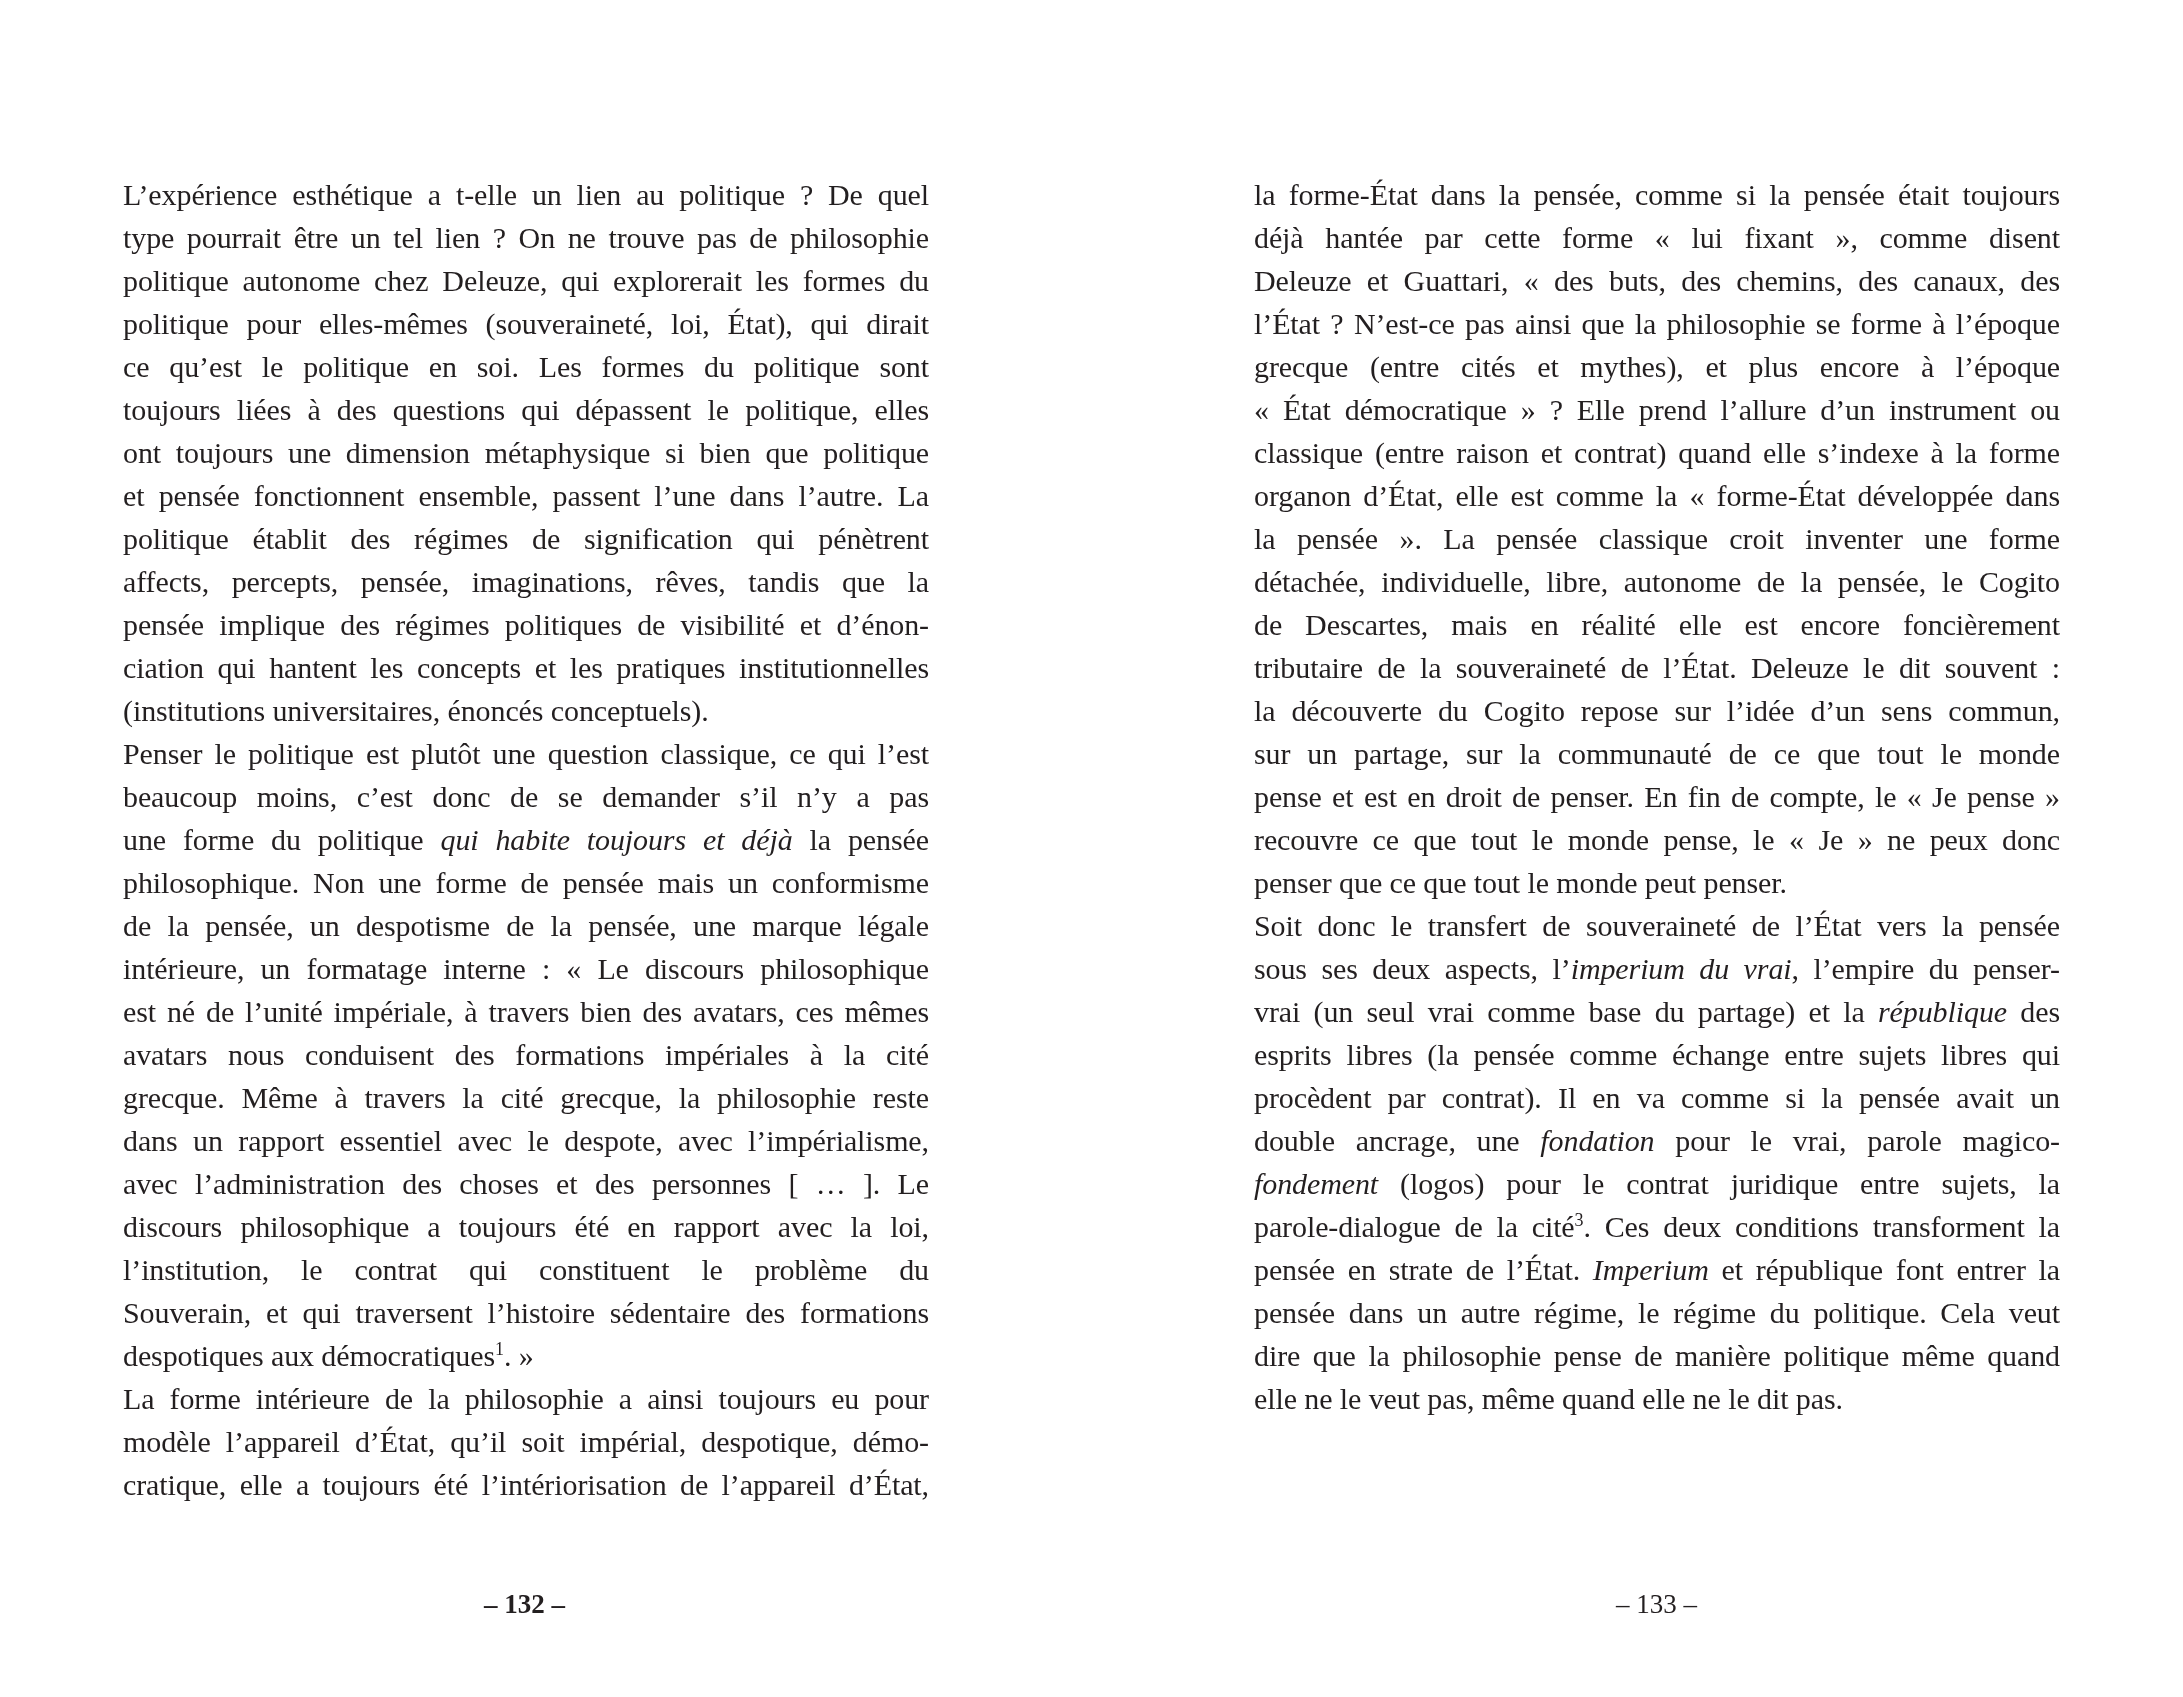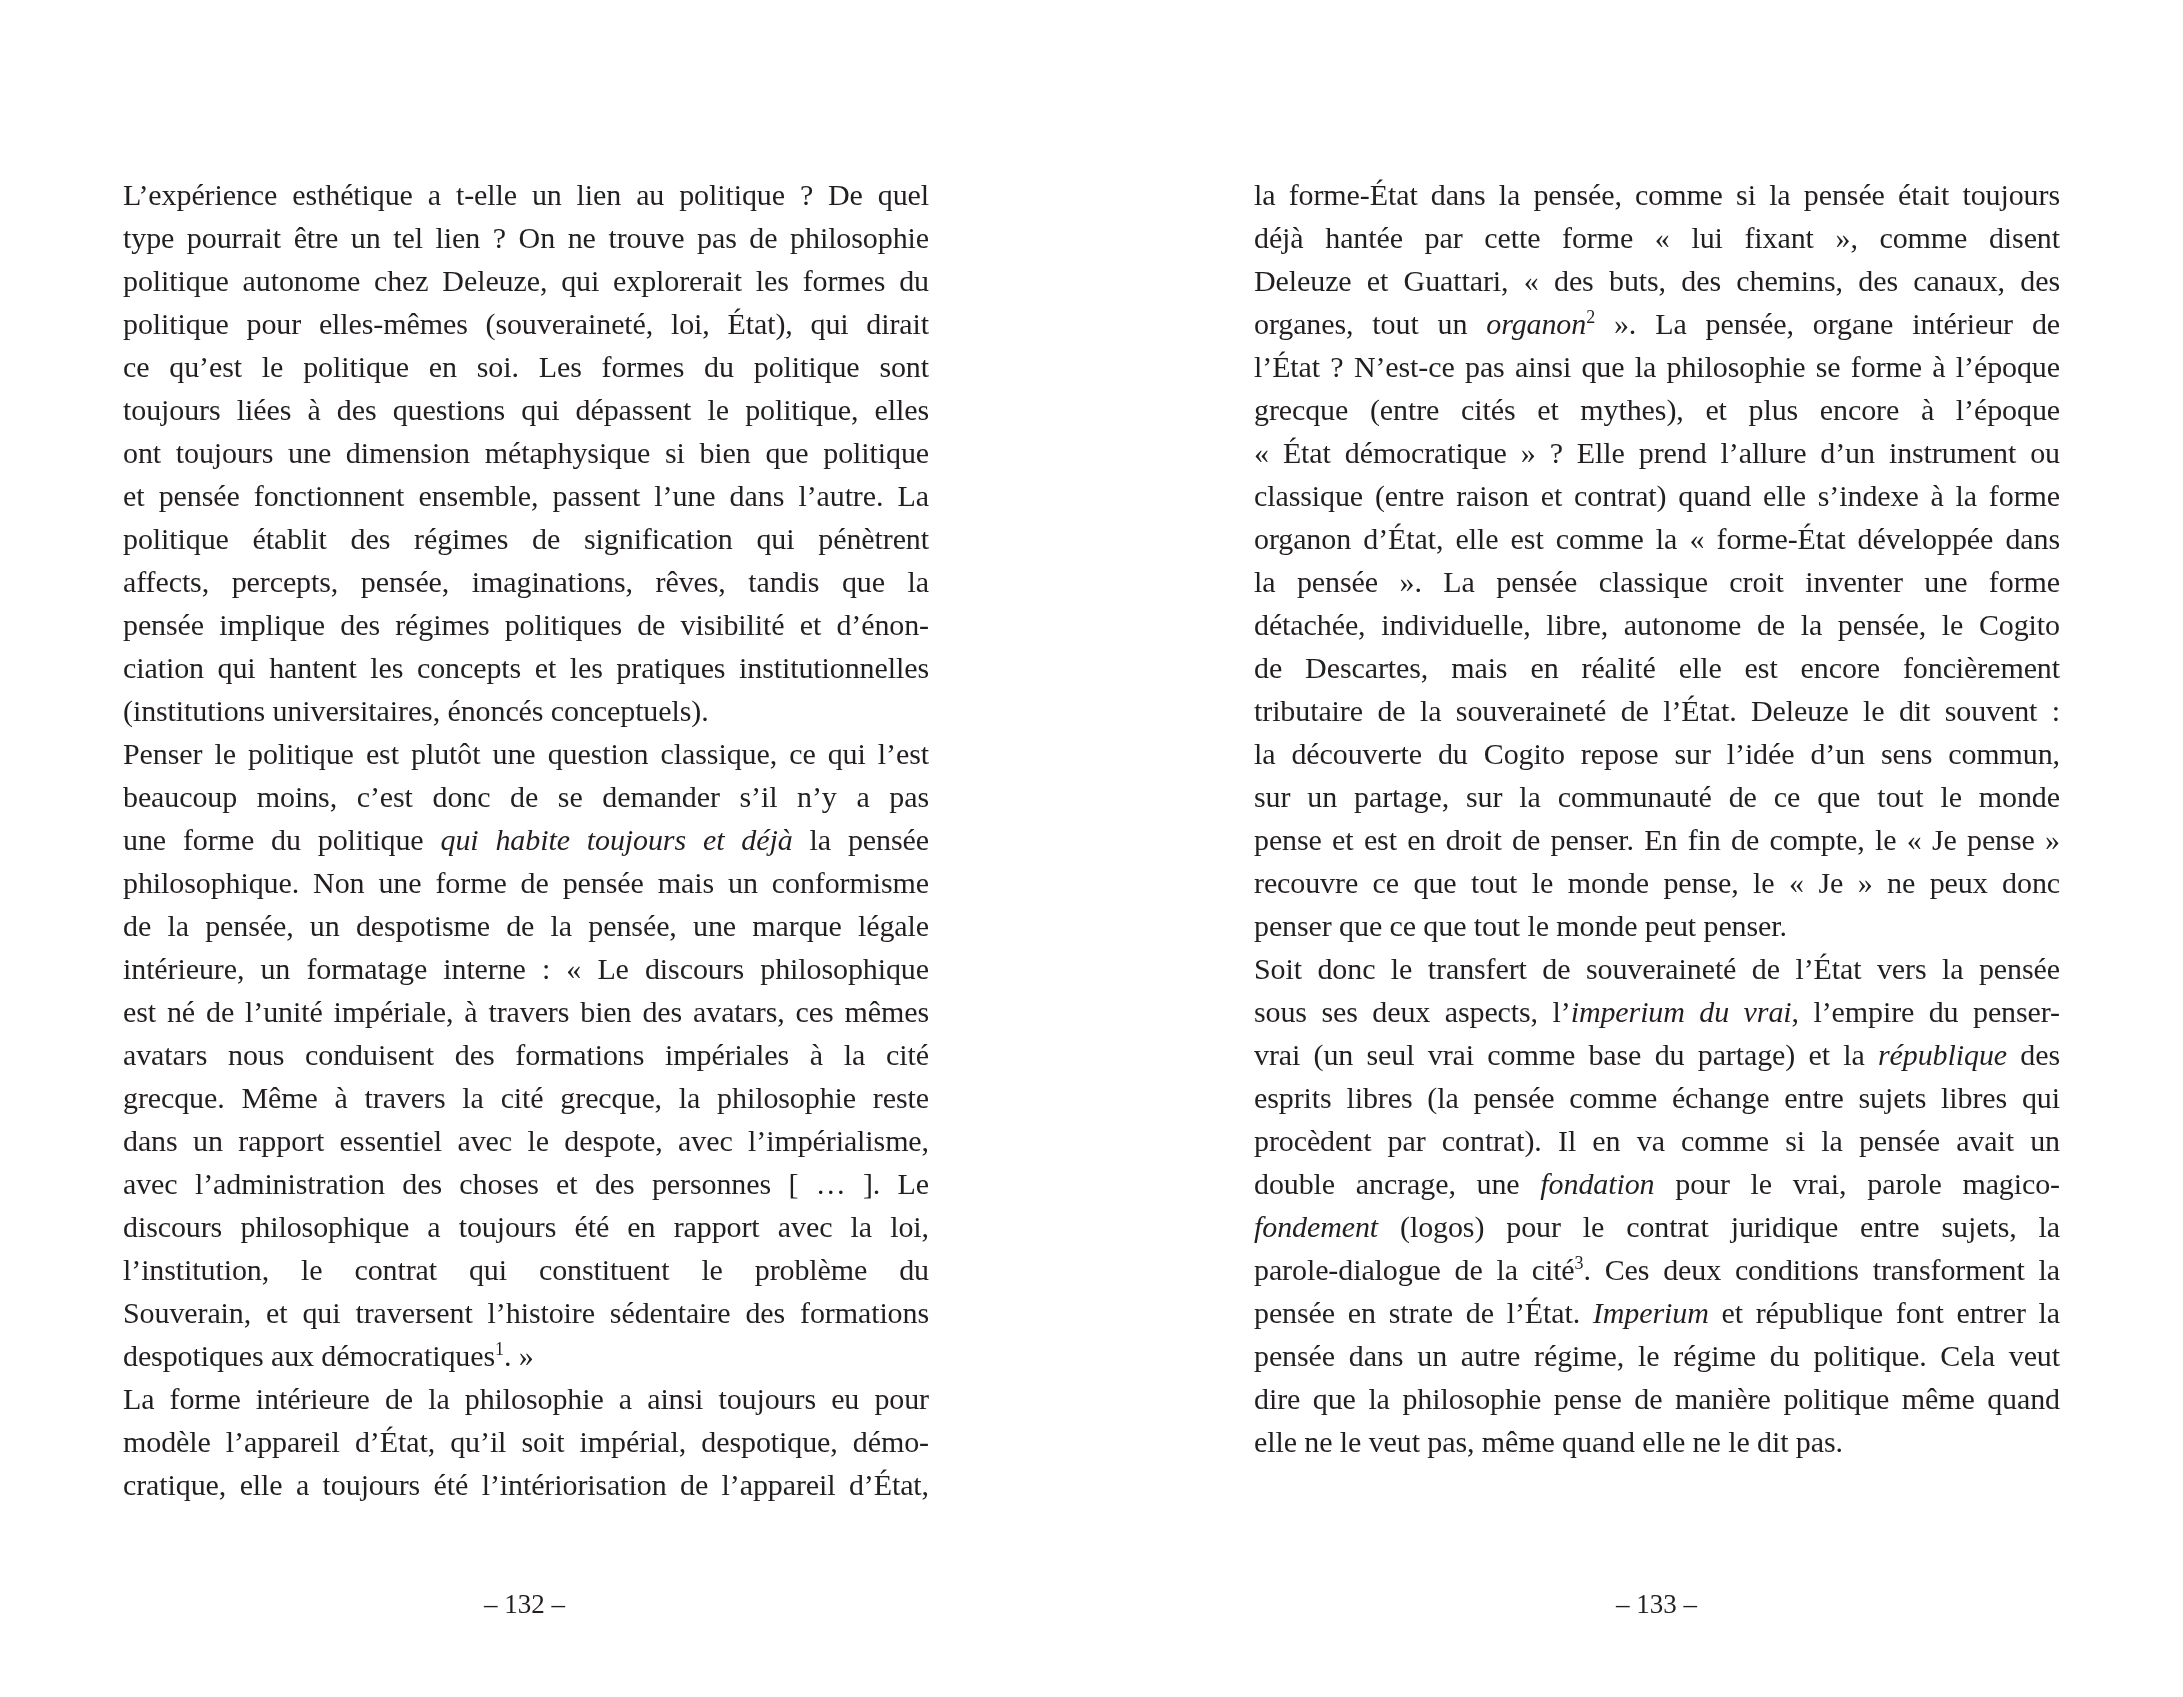--- a/index.html
+++ b/index.html
@@ -56,21 +56,21 @@
       vertical-align: 11px;
     }
     .folio {
       position: absolute;
       top: 1587px;
       font-size: 27px;
       line-height: 34px;
       text-align: center;
       width: 205px;
     }
-    .page.left .folio { left: 422px; }
+    .page.left .folio { left: 422px; font-weight: bold; }
     .page.right .folio { left: 463px; }
   </style>
 </head>
 <body>
 
 <div class="spread">
   <div class="page left">
     <div class="textblock">
         <div class="line"><span>L’expérience esthétique a t-elle un lien au politique ? De quel</span></div>
         <div class="line"><span>type pourrait être un tel lien ? On ne trouve pas de philosophie</span></div>
@@ -104,21 +104,20 @@
         <div class="line"><span>modèle l’appareil d’État, qu’il soit impérial, despotique, démo-</span></div>
         <div class="line"><span>cratique, elle a toujours été l’intériorisation de l’appareil d’État,</span></div>
       </div>
     <div class="folio">– 132 –</div>
   </div>
   <div class="page right">
     <div class="textblock">
         <div class="line"><span>la forme-État dans la pensée, comme si la pensée était toujours</span></div>
         <div class="line"><span>déjà hantée par cette forme « lui fixant », comme disent</span></div>
         <div class="line"><span>Deleuze et Guattari, « des buts, des chemins, des canaux, des</span></div>
-        <div class="line"><span>organes, tout un </span><span class="it">organon</span><sup>2</sup><span> ». La pensée, organe intérieur de</span></div>
         <div class="line"><span>l’État ? N’est-ce pas ainsi que la philosophie se forme à l’époque</span></div>
         <div class="line"><span>grecque (entre cités et mythes), et plus encore à l’époque</span></div>
         <div class="line"><span>« État démocratique » ? Elle prend l’allure d’un instrument ou</span></div>
         <div class="line"><span>classique (entre raison et contrat) quand elle s’indexe à la forme</span></div>
         <div class="line"><span>organon d’État, elle est comme la « forme-État développée dans</span></div>
         <div class="line"><span>la pensée ». La pensée classique croit inventer une forme</span></div>
         <div class="line"><span>détachée, individuelle, libre, autonome de la pensée, le Cogito</span></div>
         <div class="line"><span>de Descartes, mais en réalité elle est encore foncièrement</span></div>
         <div class="line"><span>tributaire de la souveraineté de l’État. Deleuze le dit souvent :</span></div>
         <div class="line"><span>la découverte du Cogito repose sur l’idée d’un sens commun,</span></div>

